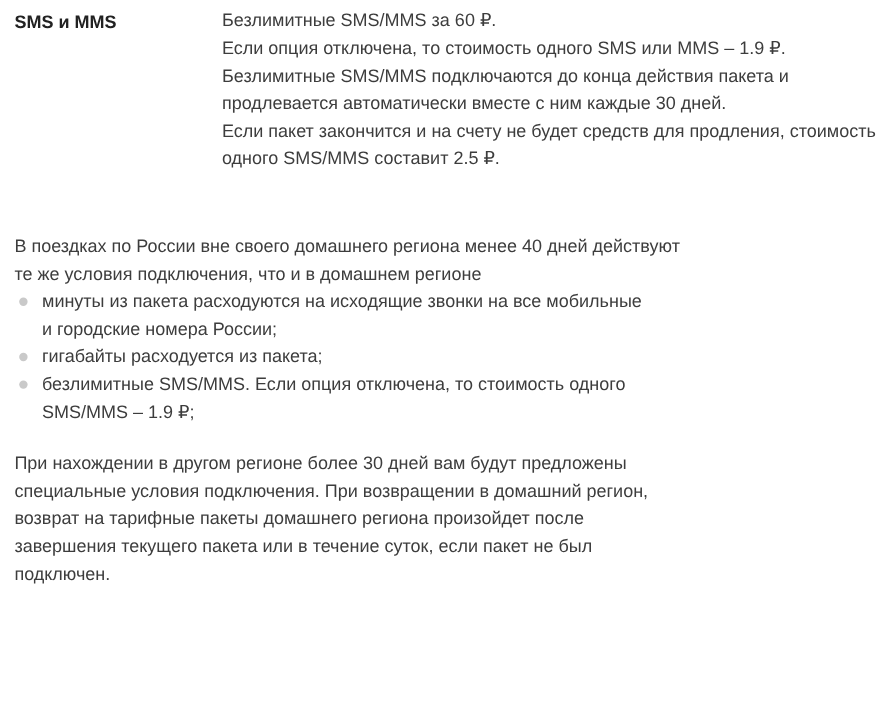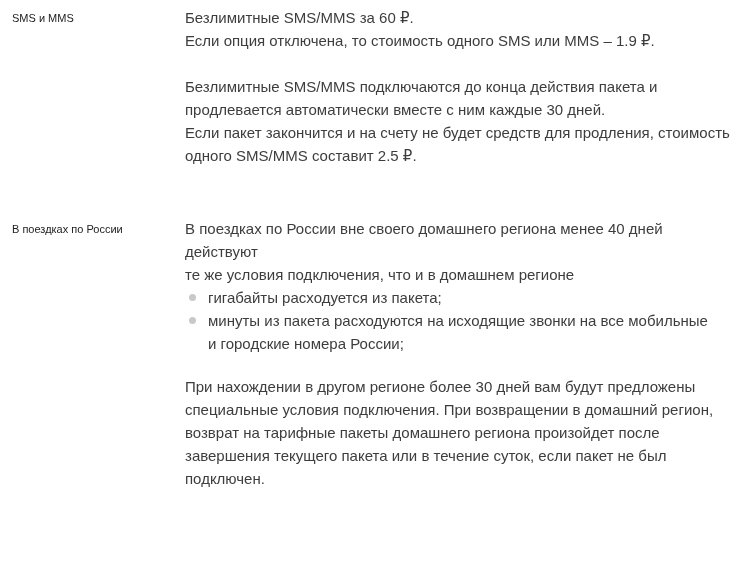--- a/index.html
+++ b/index.html
@@ -21,34 +21,33 @@
   .section {
     display: flex;
     align-items: flex-start;
   }
   .section.second {
     margin-top: 50px;
   }
   .col-label {
     width: 173px;
     flex: 0 0 173px;
-    font-weight: normal;
-    font-size: 11px;
+    font-weight: bold;
+    font-size: 15px;
     color: #222222;
     padding-top: 1px;
   }
   .col-content {
     flex: 1 1 auto;
     min-width: 0;
   }
   .para {
     white-space: pre-line;
   }
   .para + .para {
-    margin-top: 23px;
   }
   ul.bullets {
     list-style: none;
   }
   ul.bullets li {
     position: relative;
     padding-left: 23px;
     white-space: pre-line;
   }
   ul.bullets li::before {
@@ -76,28 +75,29 @@
       <p class="para">Безлимитные SMS/MMS за 60 ₽.
 Если опция отключена, то стоимость одного SMS или MMS – 1.9 ₽.</p>
       <p class="para">Безлимитные SMS/MMS подключаются до конца действия пакета и
 продлевается автоматически вместе с ним каждые 30 дней.
 Если пакет закончится и на счету не будет средств для продления, стоимость
 одного SMS/MMS составит 2.5 ₽.</p>
     </div>
   </section>
 
   <section class="section second">
-    <div class="col-label">В поездках по России</div>
     <div class="col-content">
       <p class="para">В поездках по России вне своего домашнего региона менее 40 дней действуют
 те же условия подключения, что и в домашнем регионе</p>
       <ul class="bullets">
-        <li>гигабайты расходуется из пакета;</li>
         <li>минуты из пакета расходуются на исходящие звонки на все мобильные
 и городские номера России;</li>
+        <li>гигабайты расходуется из пакета;</li>
+        <li>безлимитные SMS/MMS. Если опция отключена, то стоимость одного
+SMS/MMS – 1.9 ₽;</li>
       </ul>
       <p class="para outro">При нахождении в другом регионе более 30 дней вам будут предложены
 специальные условия подключения. При возвращении в домашний регион,
 возврат на тарифные пакеты домашнего региона произойдет после
 завершения текущего пакета или в течение суток, если пакет не был
 подключен.</p>
     </div>
   </section>
 
 </div>

